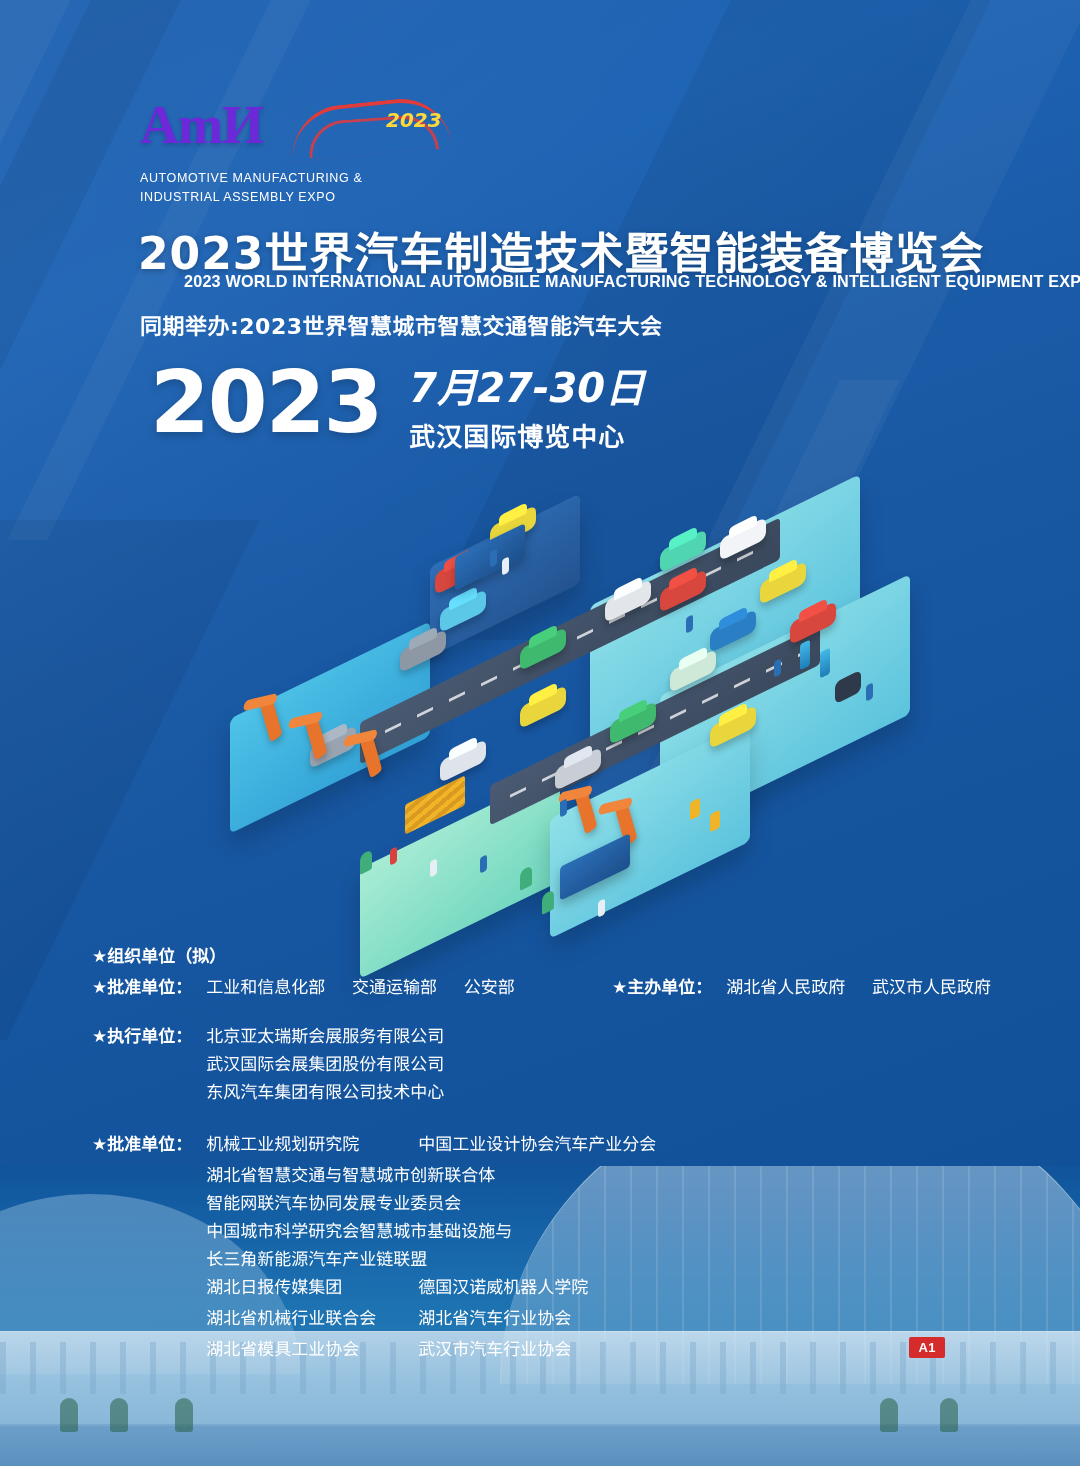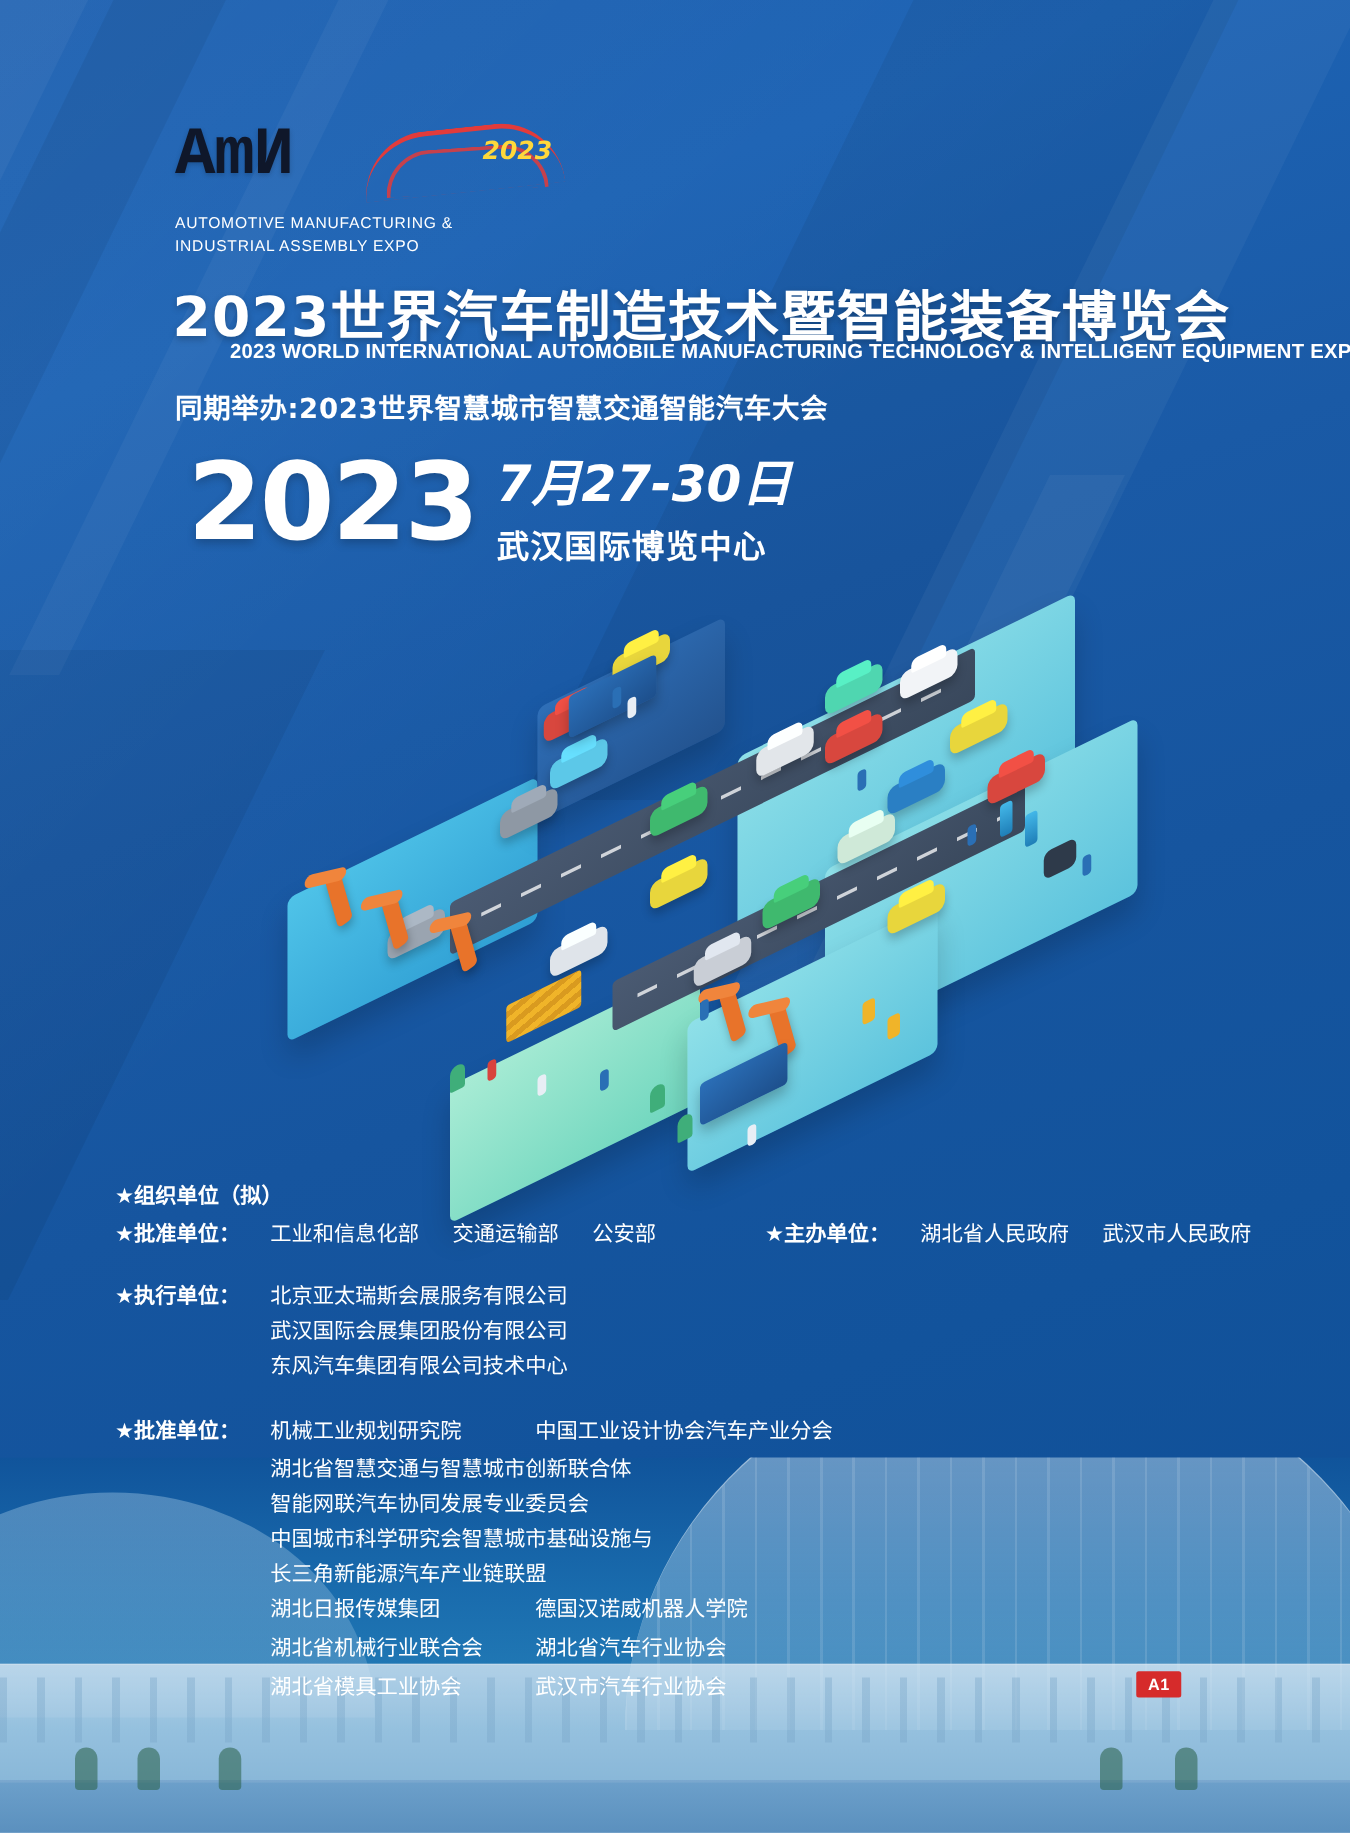--- a/index.html
+++ b/index.html
@@ -79,23 +79,23 @@
   }
   .tree {
     position: absolute; bottom: 34px; width: 18px; height: 34px;
     background: rgba(40,95,70,0.55); border-radius: 9px 9px 3px 3px;
   }
 
   
   .logo-block { position: absolute; left: 140px; top: 96px; width: 320px; }
   .logo-mark { position: relative; height: 72px; }
   .logo-text {
-    font-family: Liberation Mono, monospace;
+    font-family: Liberation Serif, serif;
     font-size: 54px; font-weight: bold; letter-spacing: -1px;
-    color: #0f172a; line-height: 1; position: absolute; left: 0; top: 2px;
+    color: #6d28d9; line-height: 1; position: absolute; left: 0; top: 2px;
     text-shadow: 0 2px 4px rgba(0,0,0,0.2);
   }
   .logo-swoosh {
     position: absolute; left: 150px; top: 6px; width: 160px; height: 52px;
     border: 4px solid #e23b3b; border-bottom: none; border-left: none; border-right: none;
     border-radius: 80px 80px 0 0;
     transform: rotate(-6deg);
   }
   .logo-swoosh2 {
     position: absolute; left: 168px; top: 22px; width: 130px; height: 36px;
@@ -137,21 +137,21 @@
   }
 
   
   .date-row { position: absolute; left: 150px; top: 362px; display: flex; align-items: flex-start; }
   .big-year {
     font-size: 86px; font-weight: bold; line-height: 0.95;
     font-family: "DejaVu Sans", sans-serif;
     letter-spacing: -2px;
     text-shadow: 0 3px 8px rgba(0,0,0,0.22);
   }
-  .date-col { margin-left: 16px; padding-top: 6px; }
+  .date-col { margin-left: 28px; padding-top: 6px; }
   .date-main {
     font-size: 40px; font-weight: bold; font-style: italic; line-height: 1;
     font-family: "DejaVu Sans", sans-serif;
     white-space: nowrap;
   }
   .date-venue {
     margin-top: 8px; font-size: 26px; font-weight: bold; letter-spacing: 1px;
     font-family: "DejaVu Sans", sans-serif; white-space: nowrap;
   }
   .zhanshu {
@@ -216,21 +216,21 @@
   .tyres { position:absolute; width:26px; height:22px; border-radius:6px; background:#2e3a4a; transform: skewY(-26deg); }
   .bollard { position:absolute; width:10px; height:18px; border-radius:3px; background:#f0b429; transform: skewY(-26deg); }
   .plant { position:absolute; width:12px; height:20px; border-radius:6px 6px 2px 2px; background:#3fae7a; transform: skewY(-26deg); }
   .stairs { position:absolute; width:60px; height:30px; transform: skewY(-26deg);
     background: repeating-linear-gradient(160deg, #f0b429 0 5px, #d99a1f 5px 10px); border-radius:3px; }
 
   
   .orgs { position: absolute; left: 92px; top: 942px; width: 960px; font-size: 17px; }
   .orow { display: flex; margin-bottom: 4px; }
   .olabel { font-weight: bold; white-space: nowrap; font-family: "DejaVu Sans", sans-serif; }
-  .ovals { margin-left: 24px; }
+  .ovals { margin-left: 14px; }
   .ovals div { margin-bottom: 3px; white-space: nowrap; }
   .two-col { display: flex; }
   .col-left { width: 520px; }
   .col-right { width: 430px; }
   .gap-md { height: 20px; }
   .vals-inline span { margin-right: 22px; }
   .vals-grid { display: flex; }
   .vals-grid .c1 { width: 212px; }
 </style>
 </head>

